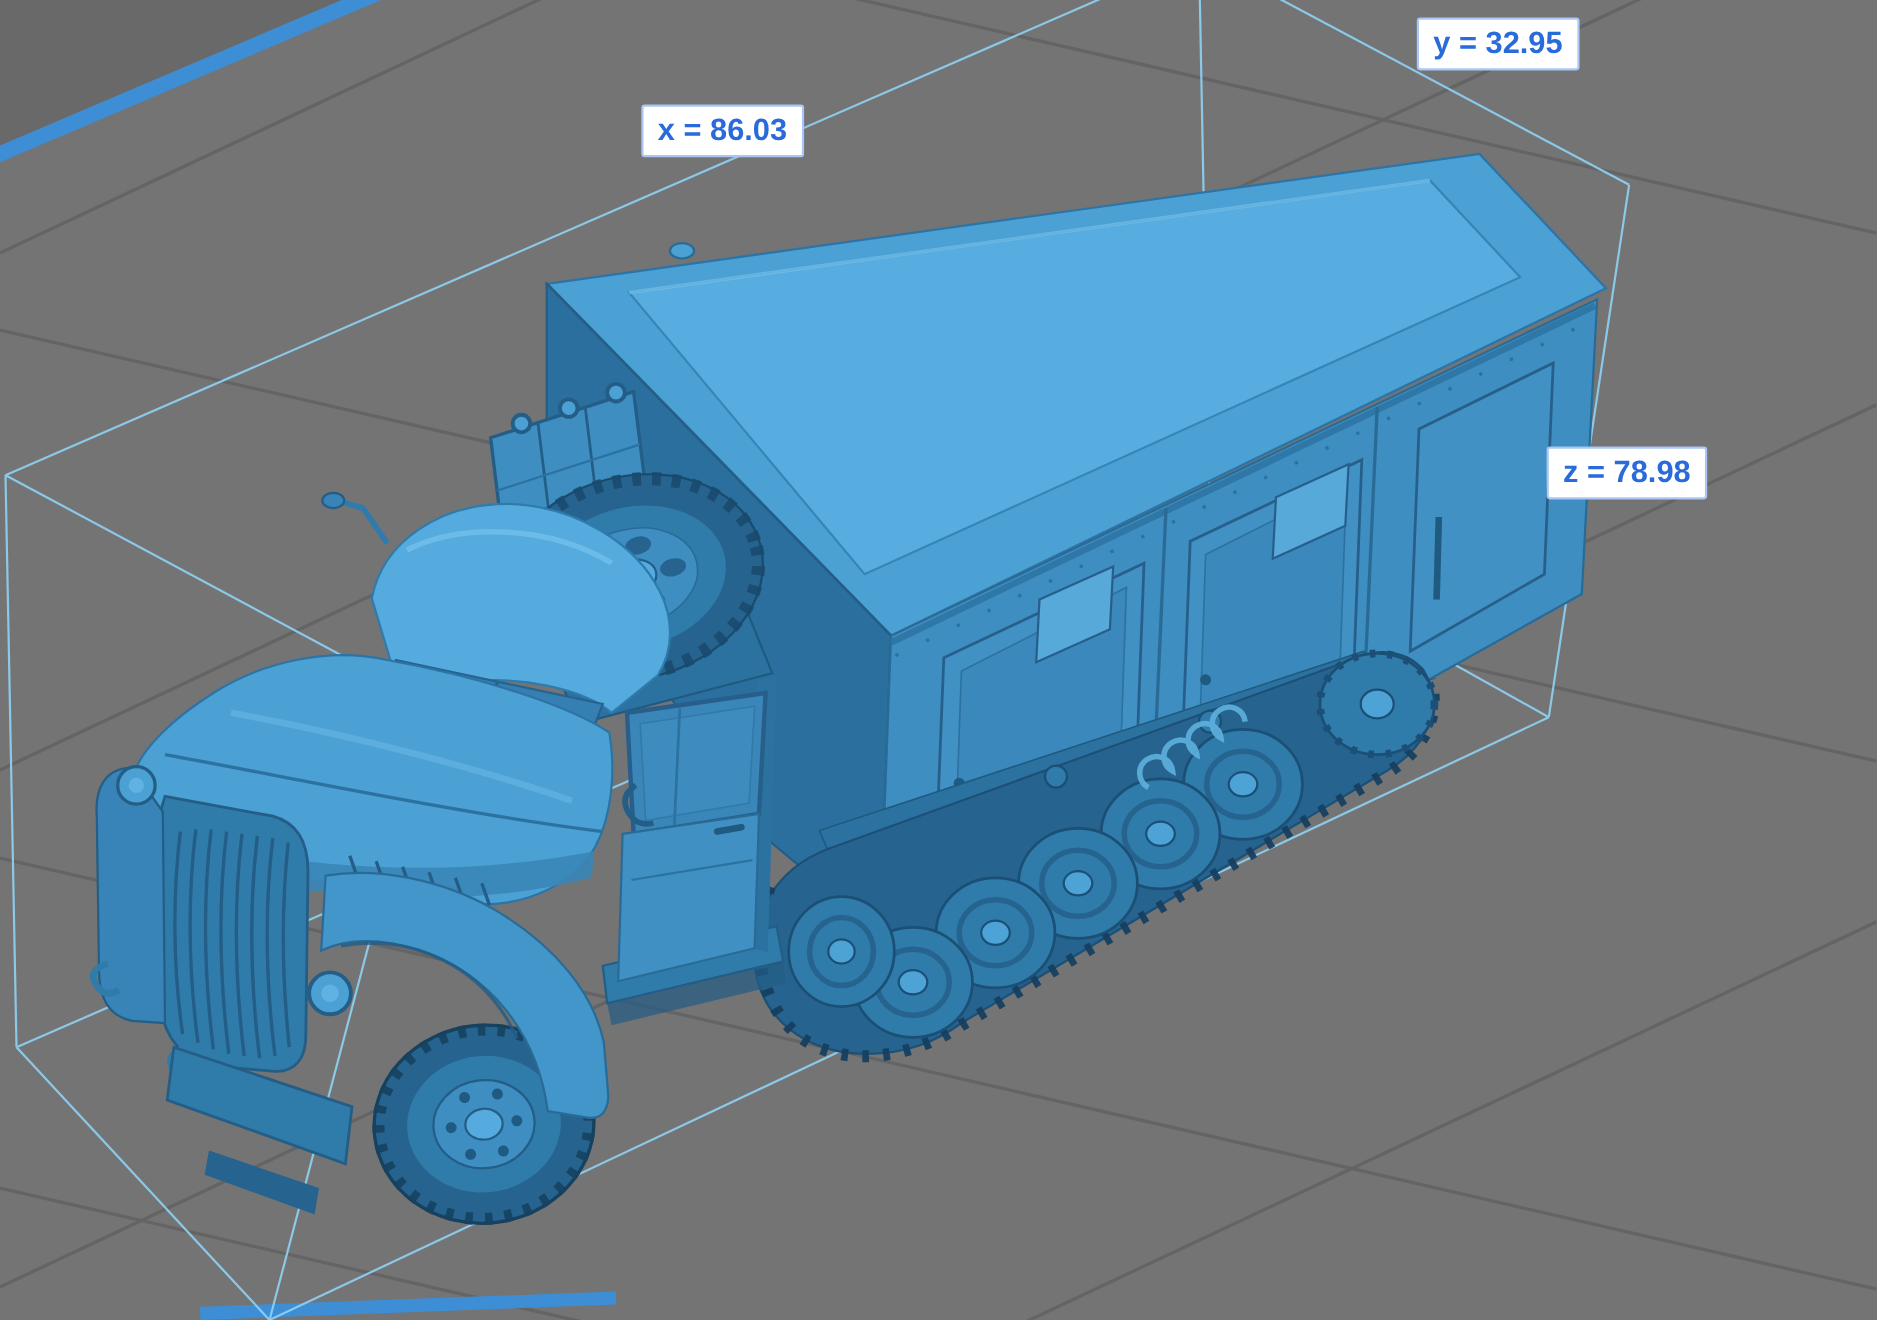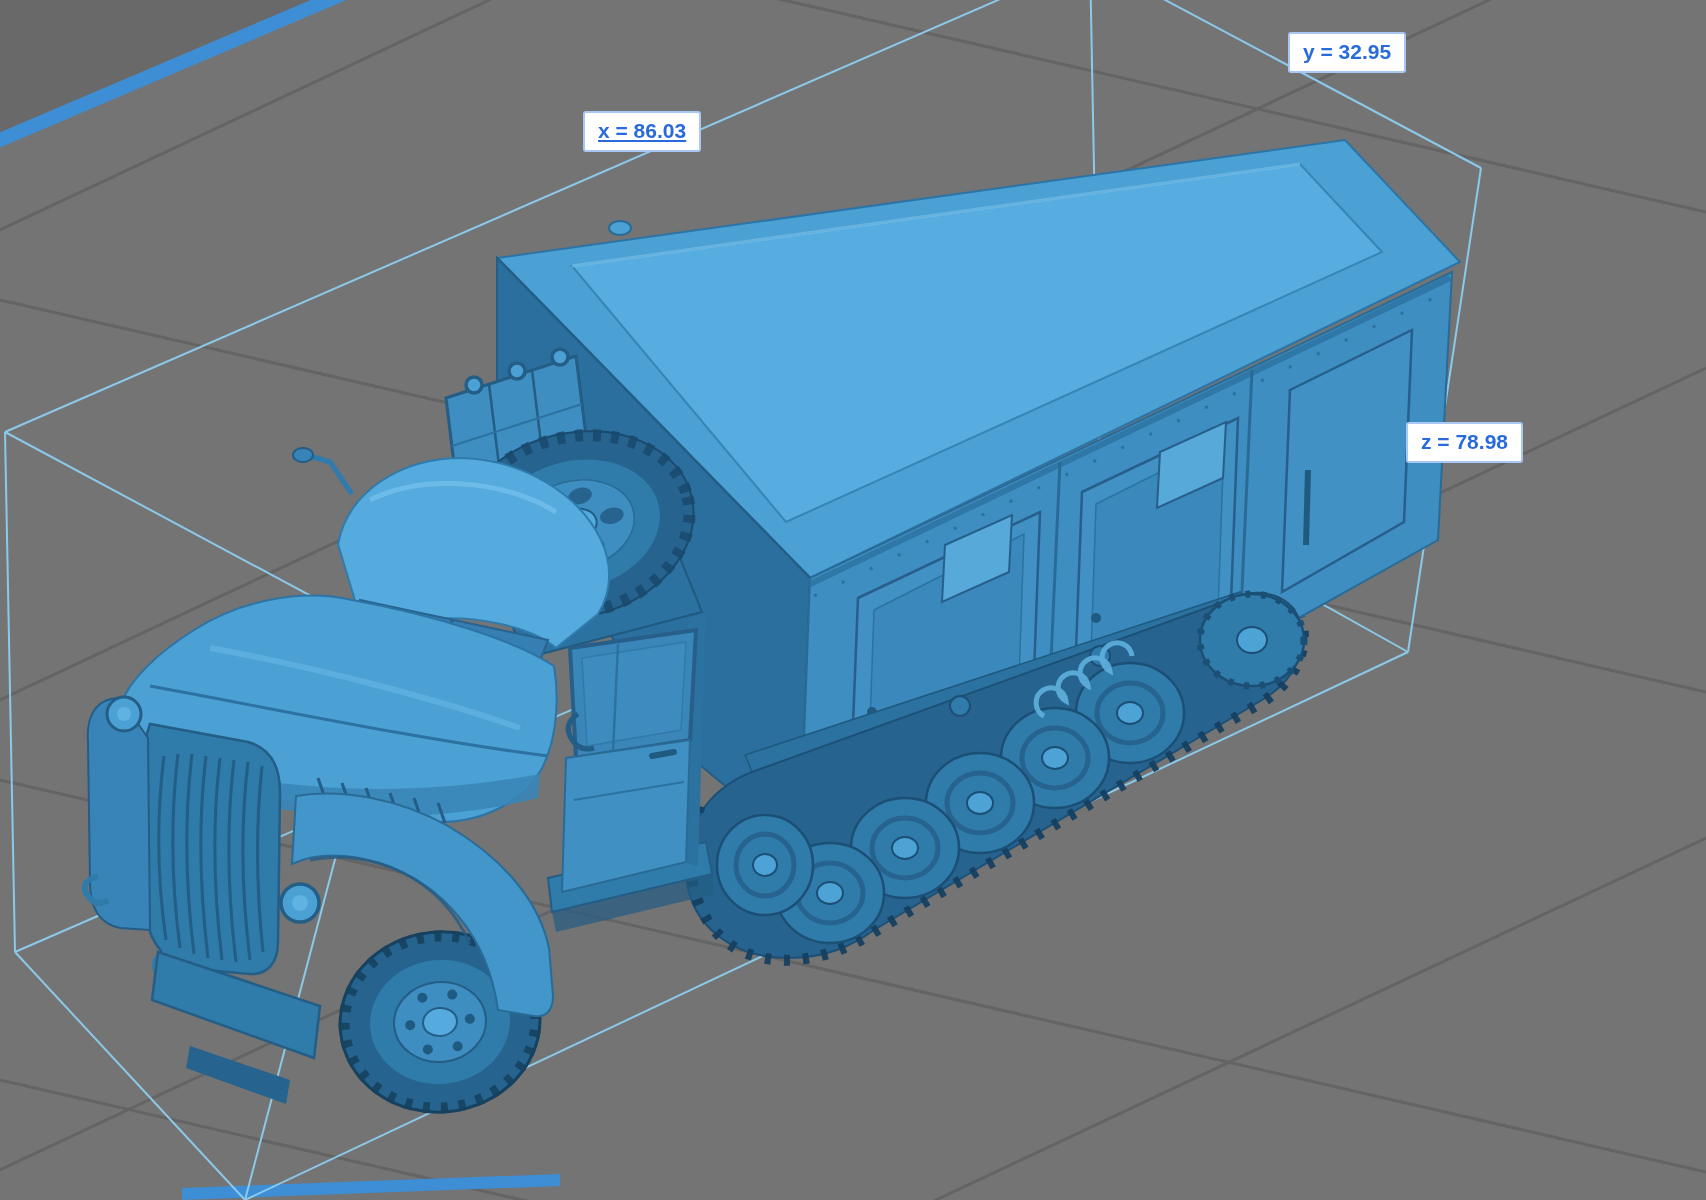--- a/index.html
+++ b/index.html
@@ -10,29 +10,28 @@
     background:#747474;
     font-family:"Liberation Sans","DejaVu Sans",sans-serif;
   }
   .stage svg{position:absolute;left:0;top:0;}
   .dim-label{
     position:absolute;
     background:#ffffff;
     border:2px solid #a9c7f4;
     border-radius:3px;
     color:#2a6bdb;
-    font-size:21px;
+    font-size:28px;
     font-weight:600;
     line-height:1;
     padding:7px 13px 9px 13px;
     white-space:nowrap;
     user-select:none;
-    margin-top:16px;
   }
-  .label-x{left:583px;top:95px;text-decoration:underline;}
+  .label-x{left:583px;top:95px;}
   .label-y{left:1288px;top:16px;}
   .label-z{left:1406px;top:406px;}
 </style>
 </head>
 <body>
 
 <div class="stage">
 <svg width="1706" height="1200" viewBox="0 0 1706 1200">
 
   <rect x="0" y="0" width="1706" height="1200" fill="#747474"></rect>

